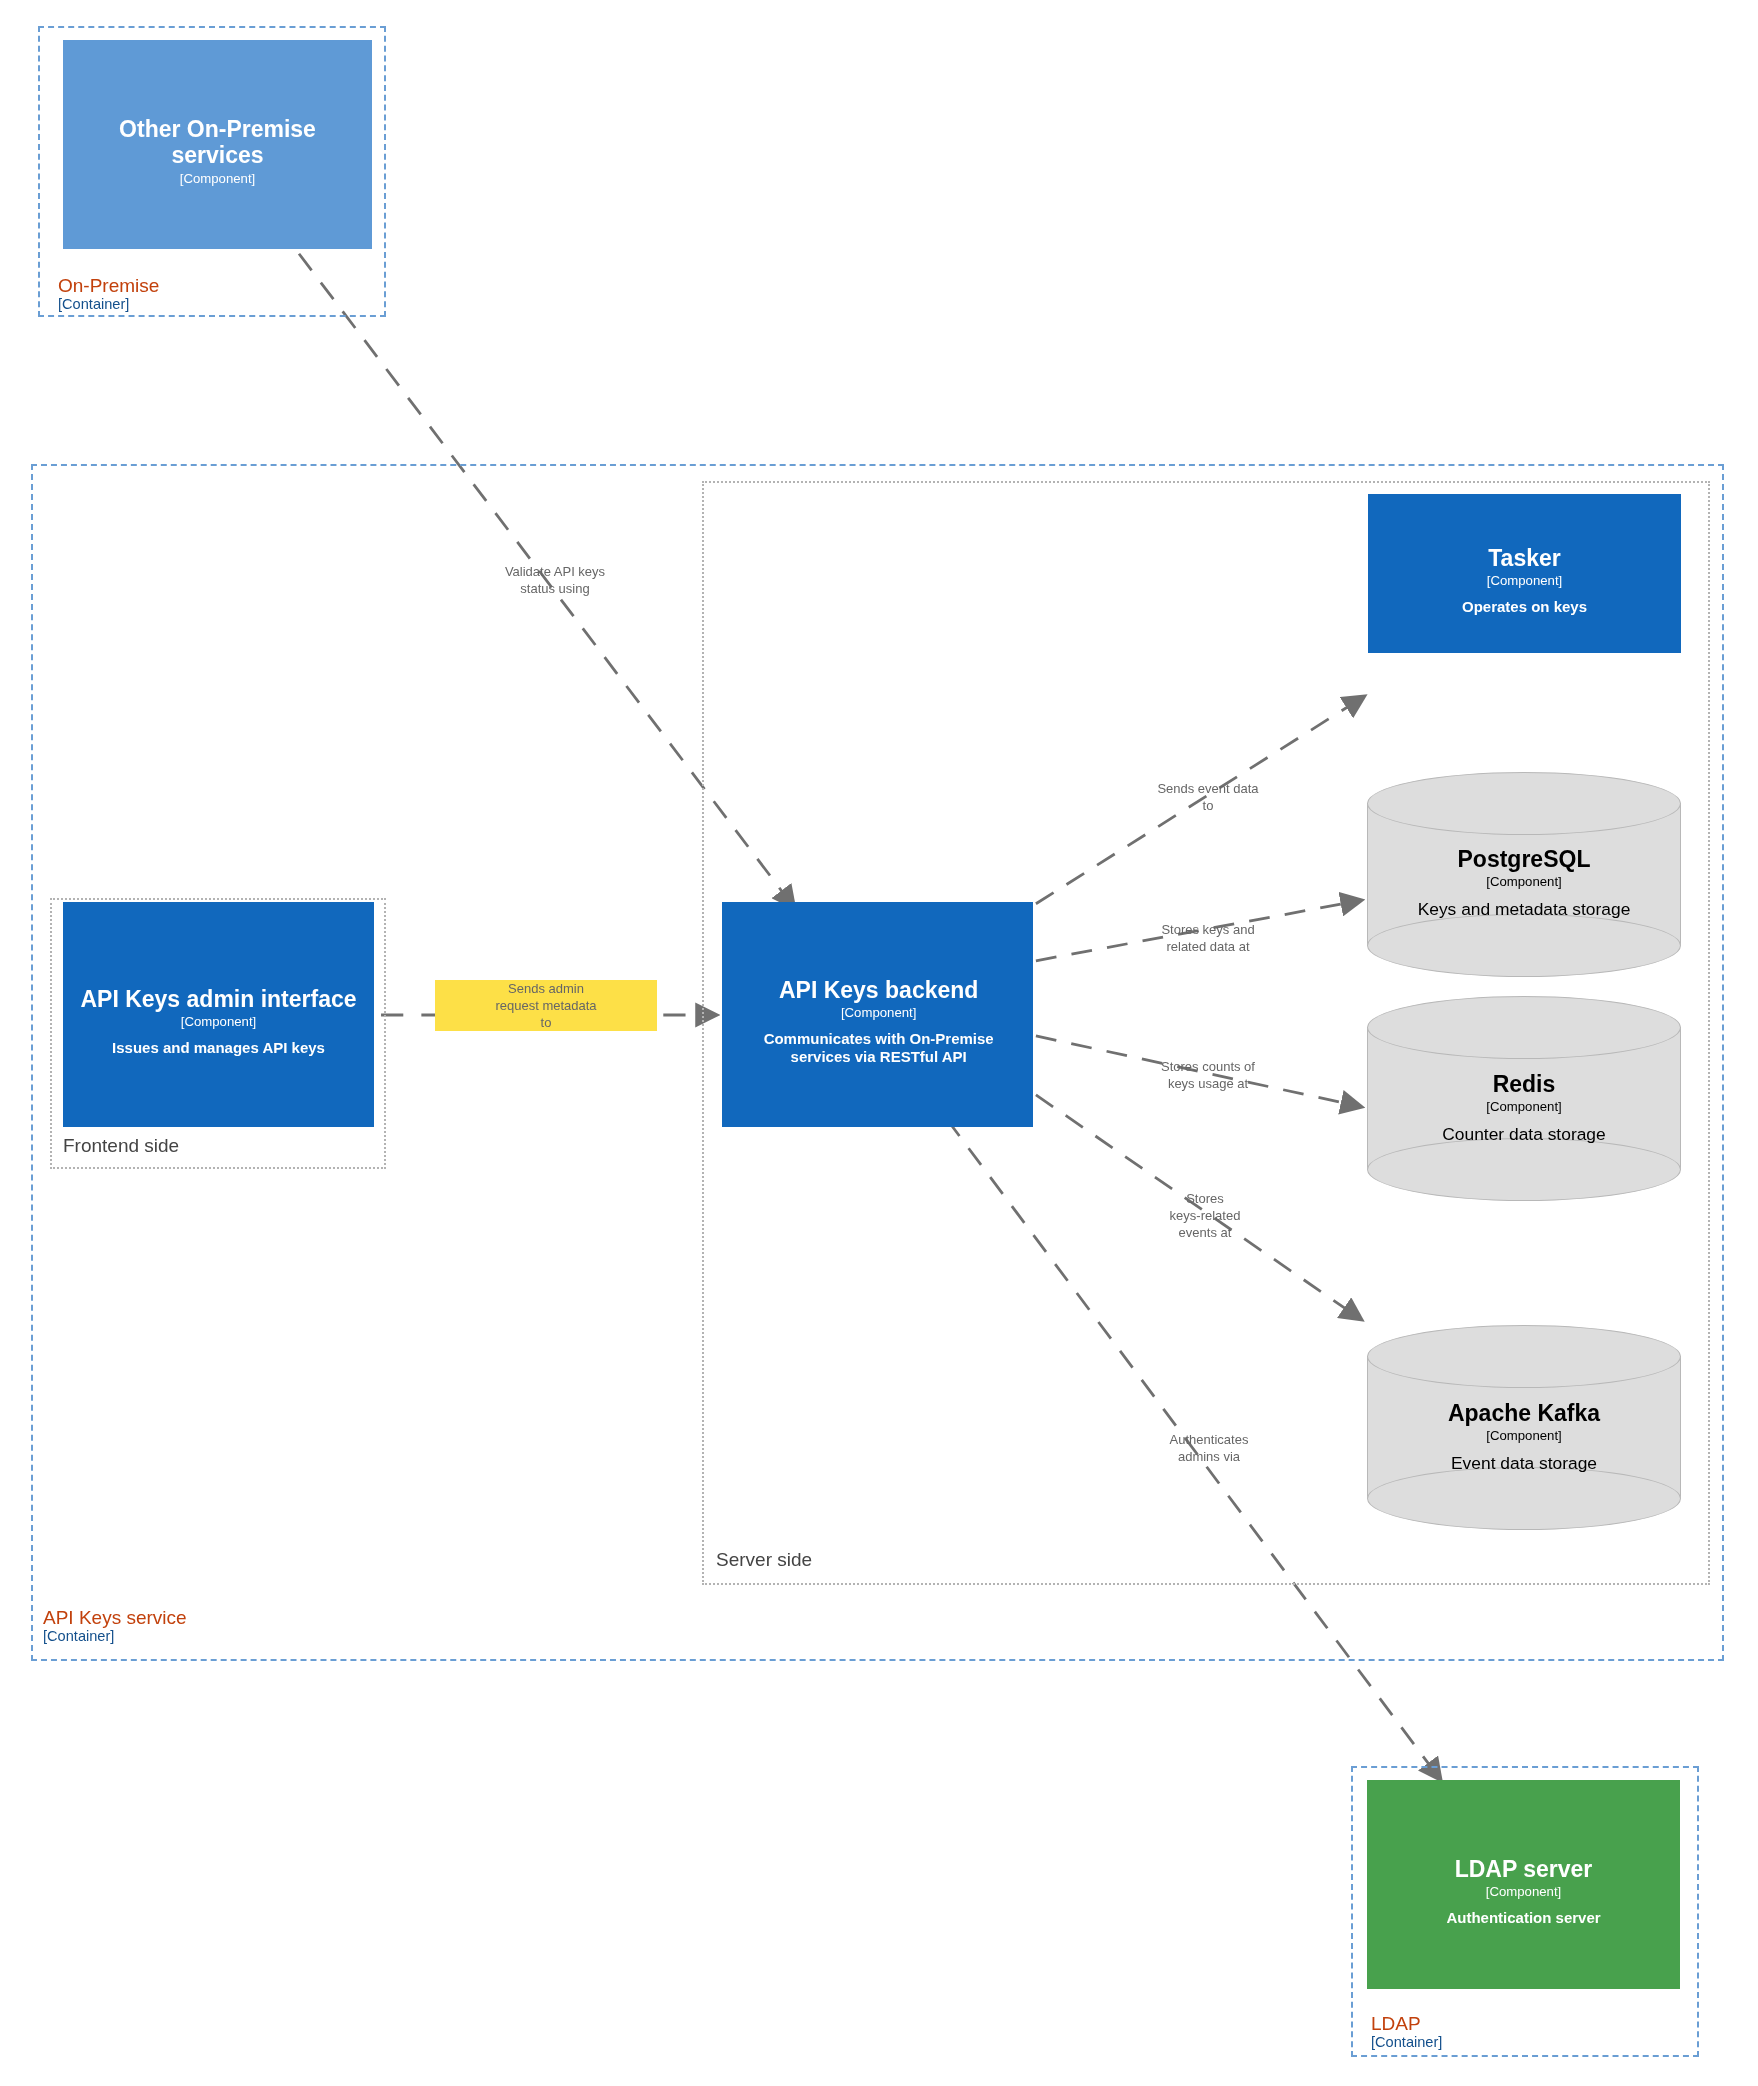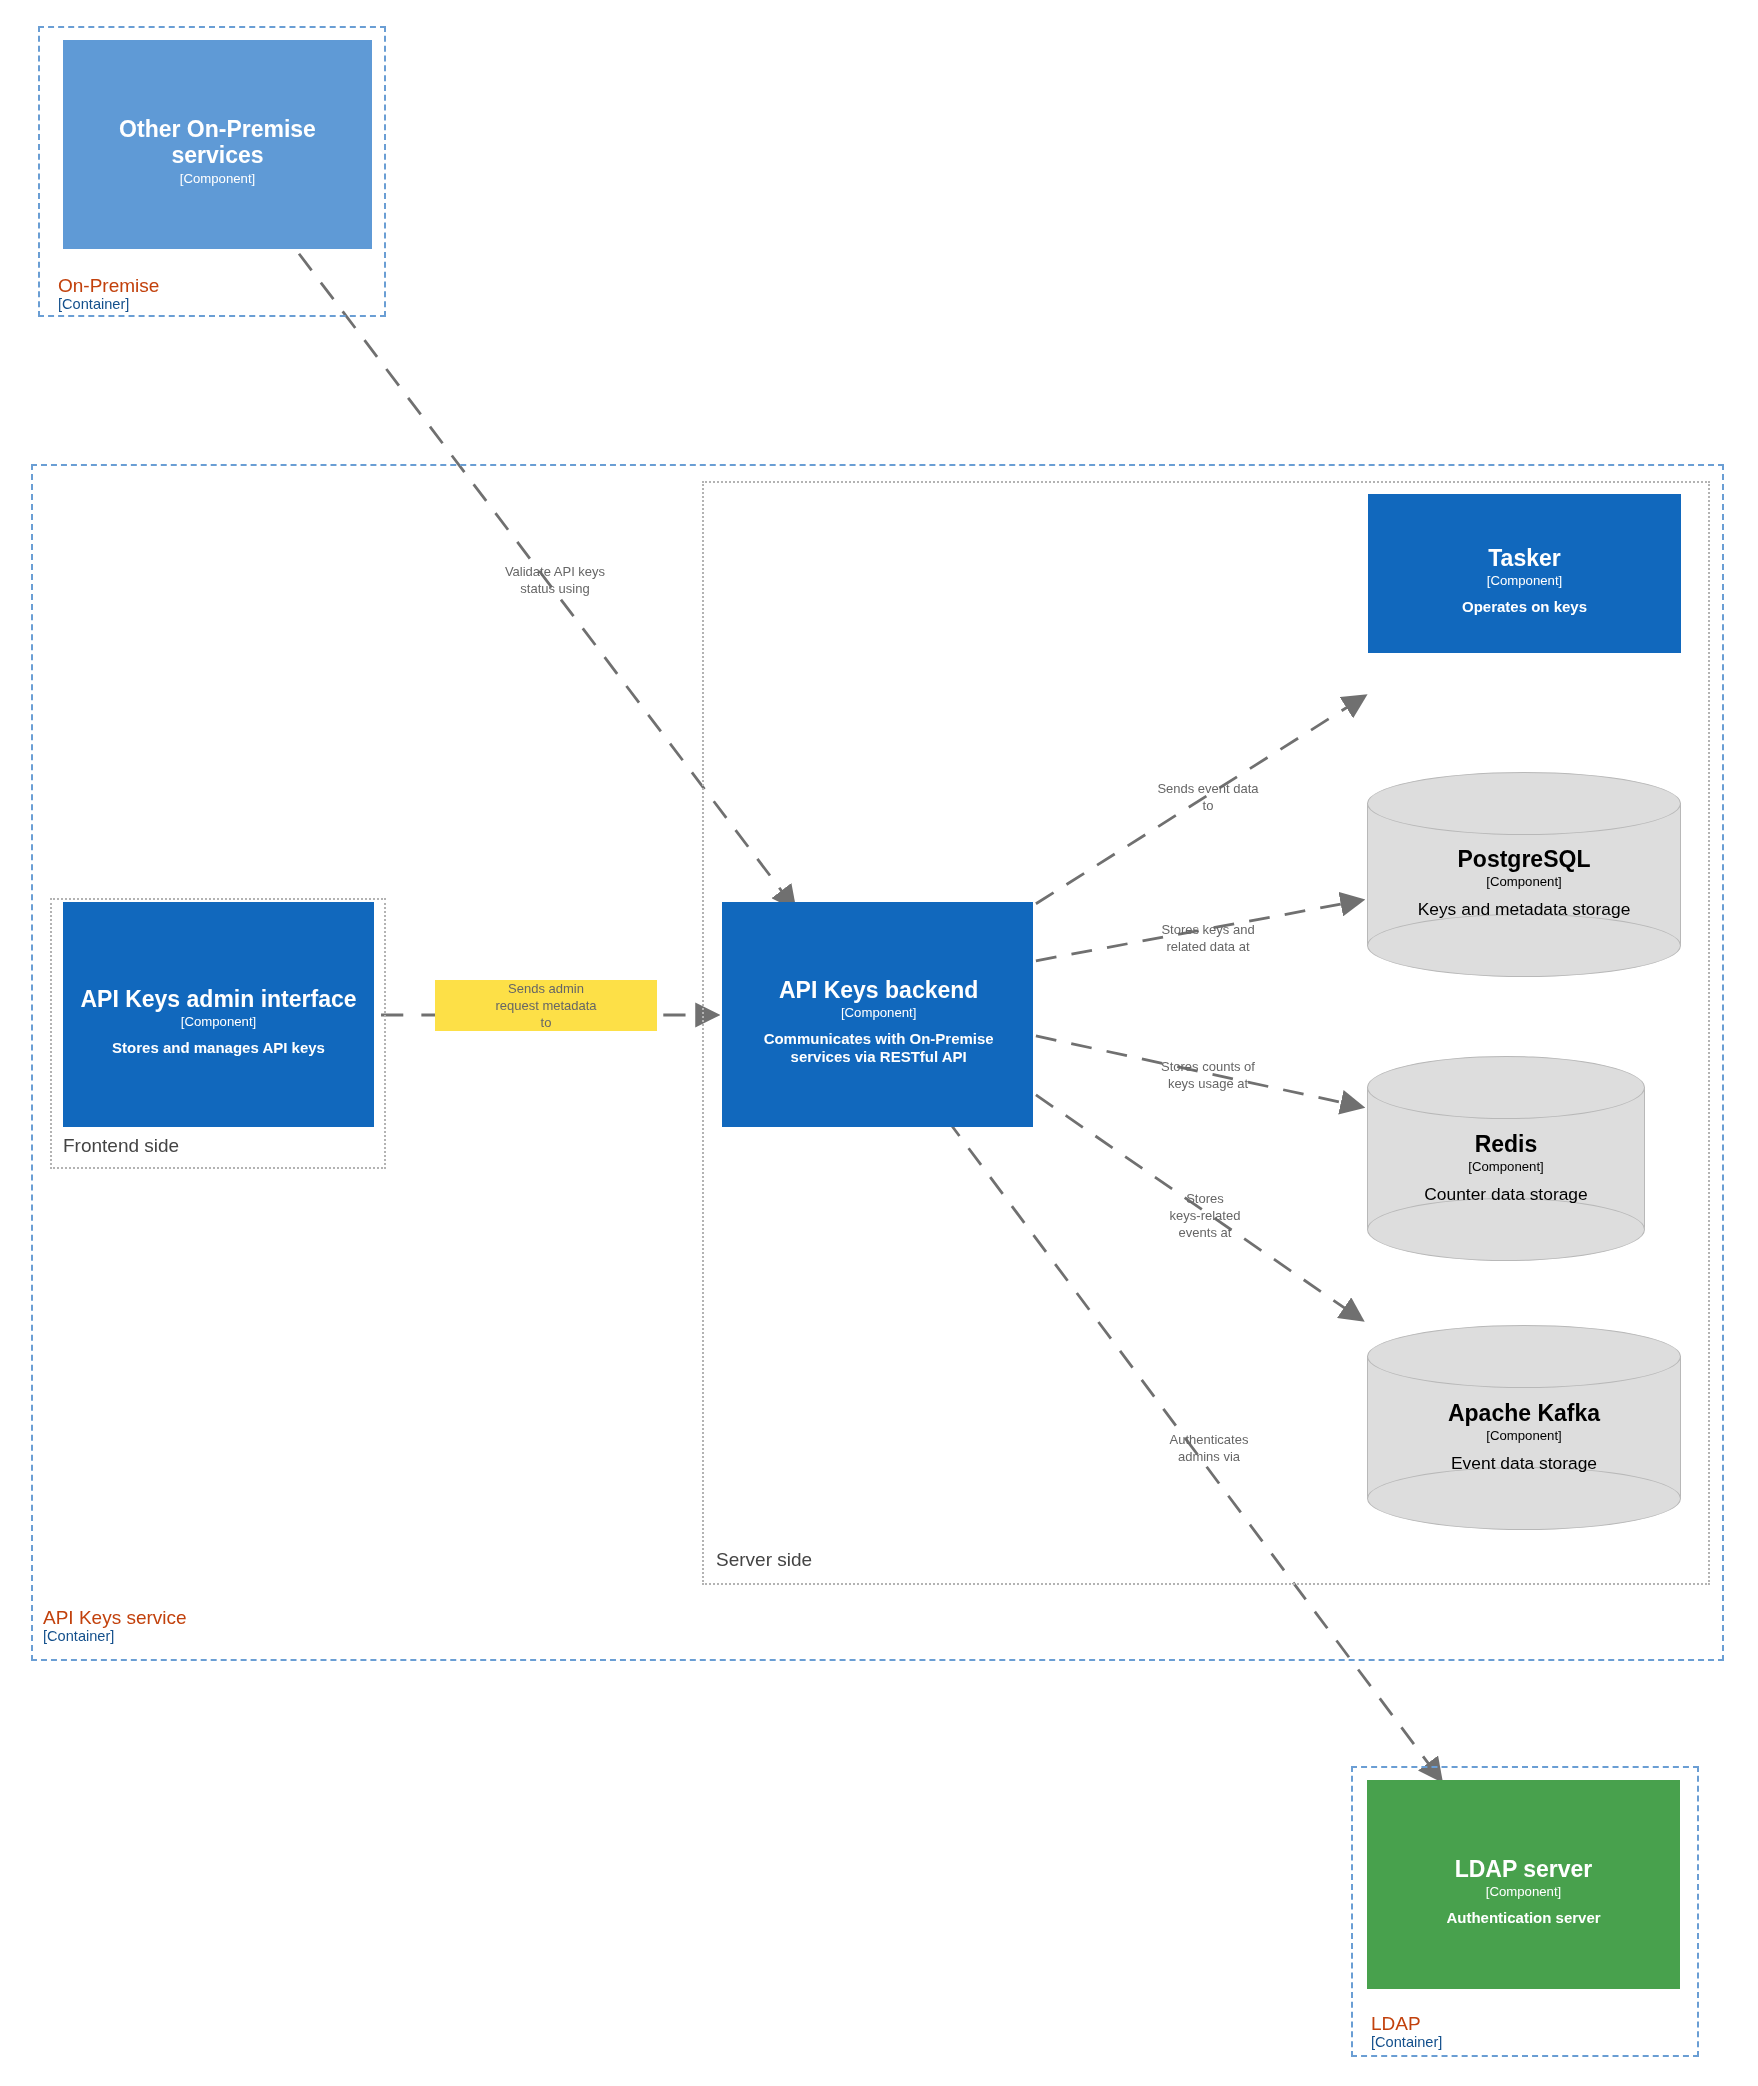--- a/index.html
+++ b/index.html
@@ -97,21 +97,21 @@
   </div>
 
   <div class="boundary group dotted" style="left:50px;top:898px;width:336px;height:271px;"></div>
   <div class="blabel grey" style="left:63px;top:1135px;">
     <div class="name">Frontend side</div>
   </div>
 
   <div class="node blue" style="left:63px;top:902px;width:311px;height:225px;">
     <div class="title">API Keys admin interface</div>
     <div class="type">[Component]</div>
-    <div class="desc">Stores and manages API keys</div>
+    <div class="desc">Issues and manages API keys</div>
   </div>
 
   <div class="boundary group dotted" style="left:702px;top:481px;width:1008px;height:1104px;"></div>
   <div class="blabel grey" style="left:716px;top:1549px;">
     <div class="name">Server side</div>
   </div>
 
   <div class="node blue" style="left:722px;top:902px;width:311px;height:225px;padding-left:12px;">
     <div class="title">API Keys backend</div>
     <div class="type">[Component]</div>
@@ -128,21 +128,21 @@
     <div class="cyl-body" style="top:31px;height:142px;"></div>
     <div class="cyl-bottom" style="top:142px;"></div>
     <div class="cyl-top" style="top:0px;"></div>
     <div class="cyl-text" style="top:75px;">
       <div class="title">PostgreSQL</div>
       <div class="type">[Component]</div>
       <div class="desc">Keys and metadata storage</div>
     </div>
   </div>
 
-  <div class="db" style="left:1367px;top:1056px;width:278px;height:204px;">
+  <div class="db" style="left:1367px;top:996px;width:314px;height:204px;">
     <div class="cyl-body" style="top:31px;height:142px;"></div>
     <div class="cyl-bottom" style="top:142px;"></div>
     <div class="cyl-top" style="top:0px;"></div>
     <div class="cyl-text" style="top:76px;">
       <div class="title">Redis</div>
       <div class="type">[Component]</div>
       <div class="desc">Counter data storage</div>
     </div>
   </div>
 

